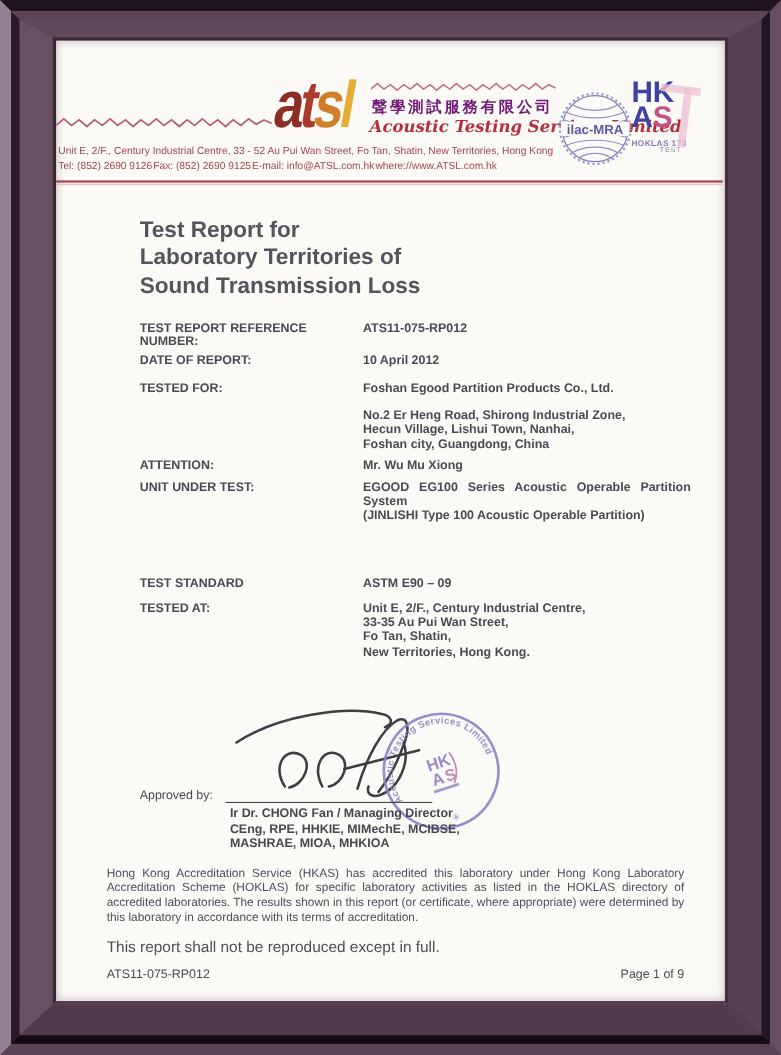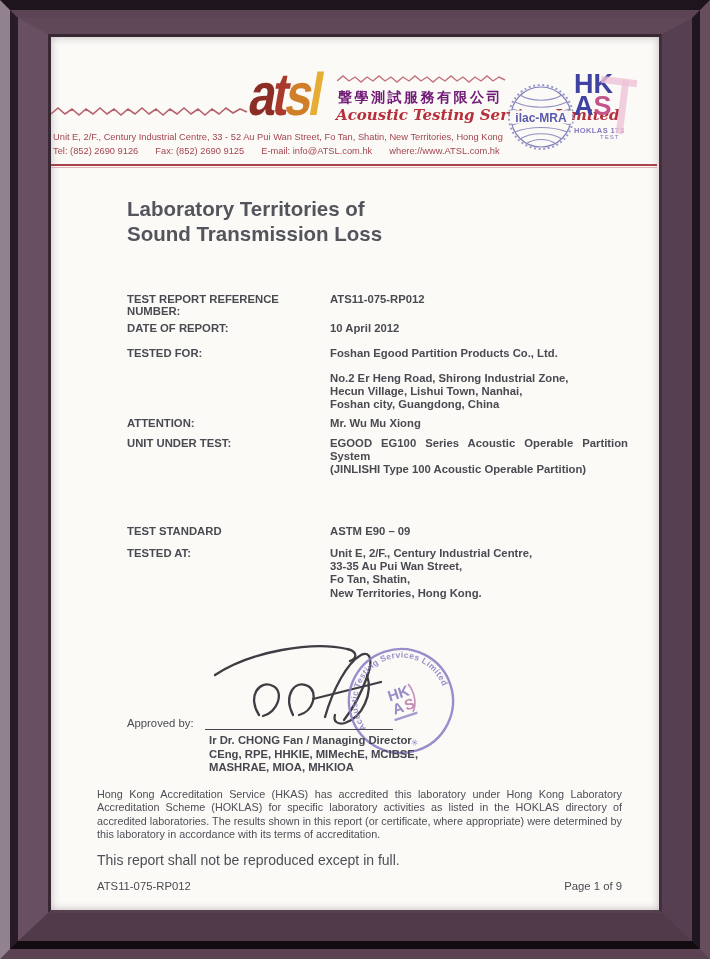--- a/index.html
+++ b/index.html
@@ -25,21 +25,21 @@
   .logo-atsl .L1{color:#8c2d26;}
   .logo-atsl .L2{color:#a93a2c;}
   .logo-atsl .L3{color:#d07e28;}
   .logo-atsl .L4{color:#e6ad35;}
   .zh{left:287px;top:52px;font-size:14px;font-weight:700;color:#701a75;
       letter-spacing:2.5px;white-space:nowrap;}
   .en{left:285px;top:69px;font-family:"DejaVu Serif",serif;font-style:italic;
       font-weight:700;font-size:15px;color:#b5303c;white-space:nowrap;}
   .addr1{left:2px;top:95px;font-size:9.3px;color:#a4454e;white-space:nowrap;}
   .addr2{left:2px;top:109px;font-size:9.3px;color:#a4454e;white-space:nowrap;
-      display:flex;gap:17px;}
+      display:flex;gap:1px;}
   .rule{left:0;top:127px;width:606px;height:2px;background:#a8434b;}
   .rule2{left:0;top:130px;width:606px;height:1px;background:#dfb3b7;}
   
   .hkas{left:523px;top:36px;width:72px;text-align:left;line-height:.82;}
   .hkas .big{font-size:27px;font-weight:800;color:#3f42a0;letter-spacing:0;}
   .hkas .s{color:#c4538c;}
   .hkas .pinkT-h{position:absolute;left:27px;top:5px;width:36px;height:7px;
       background:#eec3d6;opacity:.8;transform:rotate(7deg);}
   .hkas .pinkT-v{position:absolute;left:45px;top:7px;width:7px;height:54px;
       background:#eec3d6;opacity:.8;transform:rotate(7deg);}
@@ -118,20 +118,21 @@
       <div class="abs hkas">
         <div class="pinkT-h"></div>
         <div class="pinkT-v"></div>
         <div class="big">HK</div>
         <div class="big"><span>A</span><span class="s">S</span></div>
         <div class="hoklas">HOKLAS 173</div>
         <div class="hoklas-sub">TEST</div>
       </div>
 
       <div class="abs title">
+        <div>Test Report for</div>
         <div>Laboratory Territories of</div>
         <div>Sound Transmission Loss</div>
       </div>
 
       <div class="lbl" style="top:256px">TEST REPORT REFERENCE NUMBER:</div>
       <div class="val" style="top:256px">ATS11-075-RP012</div>
 
       <div class="lbl" style="top:285px">DATE OF REPORT:</div>
       <div class="val" style="top:285px">10 April 2012</div>
 

